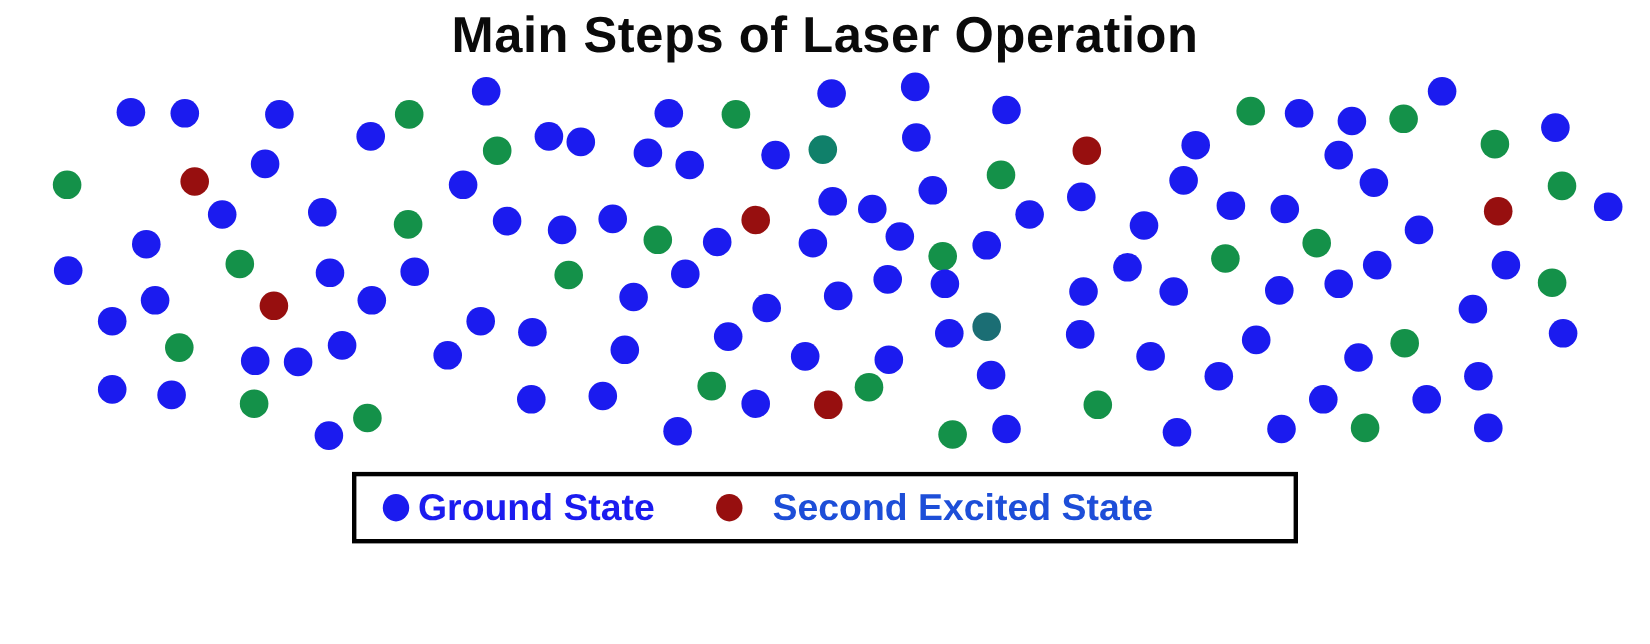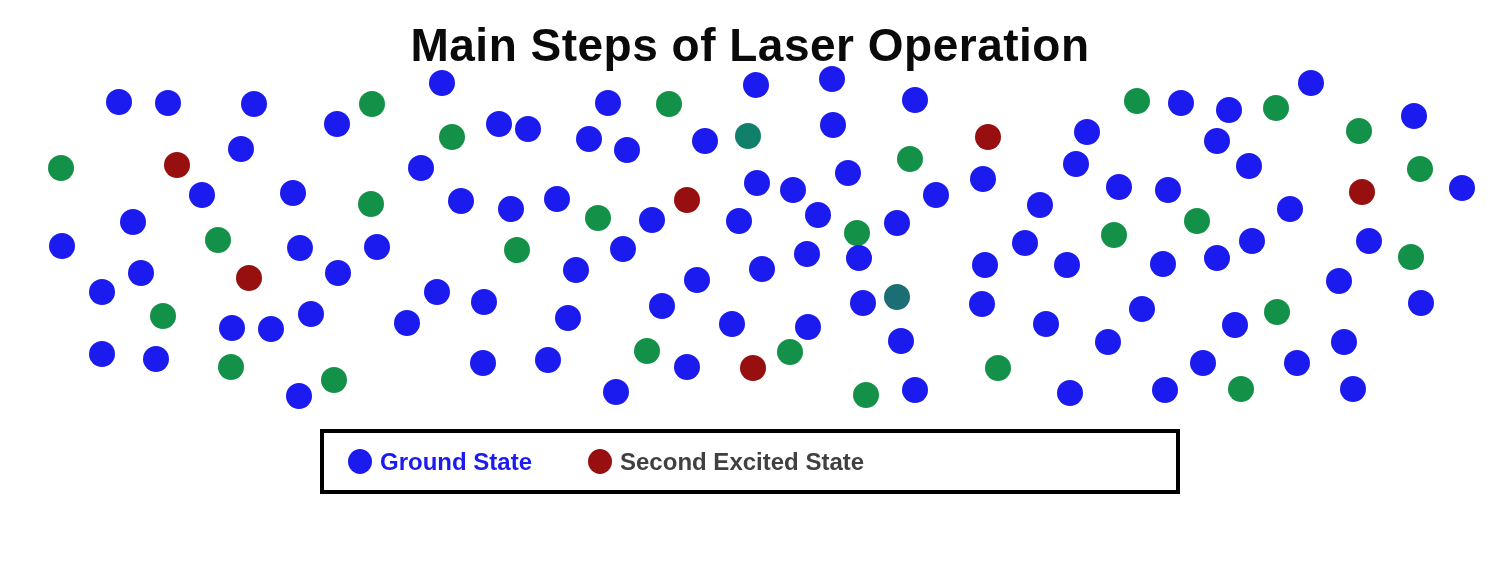--- a/index.html
+++ b/index.html
@@ -1,34 +1,34 @@
 <!DOCTYPE html>
 <html><head>
 <meta charset="utf-8">
 <style>
   html,body{margin:0;padding:0;background:#ffffff;}
   #stage{
     position:relative;width:1500px;height:585px;background:#ffffff;overflow:hidden;
     font-family:"Liberation Sans","DejaVu Sans",sans-serif;
   }
   #title{
-    position:absolute;top:16px;left:0;width:1500px;height:58px;
+    position:absolute;top:2px;left:0;width:1500px;height:58px;
     text-align:center;font-size:46px;font-weight:bold;color:#0a0a0a;
     letter-spacing:0.5px;line-height:58px;
   }
   #atom-field{position:absolute;top:0;left:0;width:1500px;height:585px;}
   .dot{position:absolute;width:26px;height:26px;border-radius:50%;}
   #legend-box{
     position:absolute;left:320px;top:429px;width:860px;height:65px;
     border:4px solid #000000;background:#ffffff;box-sizing:border-box;
     display:flex;align-items:center;padding-left:24px;column-gap:56px;
   }
   .legend-item{display:flex;align-items:center;column-gap:8px;}
   .legend-marker{width:24px;height:25px;border-radius:50%;flex:0 0 auto;}
-  .legend-label{font-size:24px;font-weight:bold;white-space:nowrap;line-height:1;}
+  .legend-label{font-size:34px;font-weight:bold;white-space:nowrap;line-height:1;}
 </style>
 </head>
 <body>
 
 <div id="stage">
 
   <div id="title">Main Steps of Laser Operation</div>
 
   <div id="atom-field">
       <div class="dot" style="left: 106px; top: 89px; background: rgb(27, 27, 239);"></div>
@@ -164,17 +164,17 @@
       <div class="dot" style="left: 1340px; top: 376px; background: rgb(27, 27, 239);"></div>
     </div>
 
   <div id="legend-box">
     <div class="legend-item">
       <span class="legend-marker" style="background: rgb(27, 27, 239);"></span>
       <span class="legend-label" style="color: rgb(27, 27, 239);">Ground State</span>
     </div>
     <div class="legend-item">
       <span class="legend-marker" style="background: rgb(151, 15, 15);"></span>
-      <span class="legend-label" style="color: #404040;">Second Excited State</span>
+      <span class="legend-label" style="color: #1d4ed8; margin-left: 19px;">Second Excited State</span>
     </div>
   </div>
 
 </div>
 
 </body></html>

